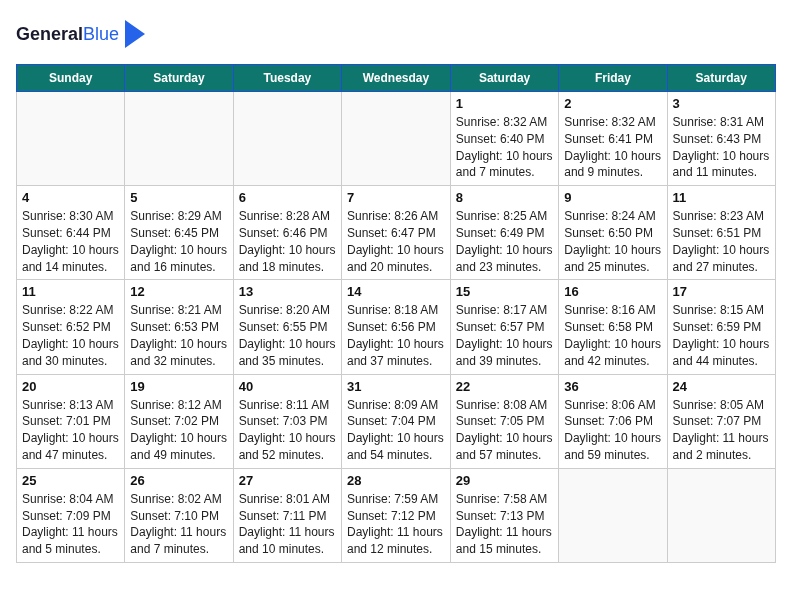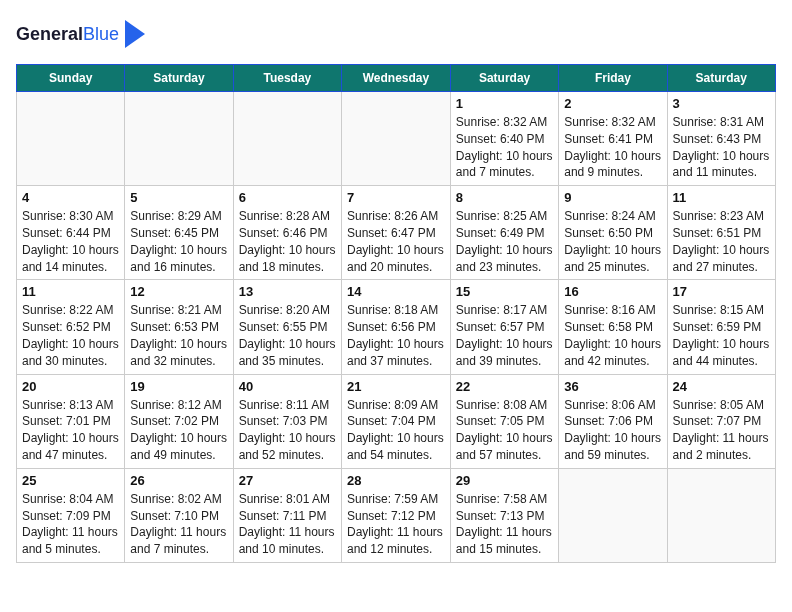--- a/index.html
+++ b/index.html
@@ -239,21 +239,21 @@
           </div>
         </td>
         <td>
           <div class="cell-content">
             <div class="day-num">40</div>
             <div class="day-info">Sunrise: 8:11 AM<br>Sunset: 7:03 PM<br>Daylight: 10 hours and 52 minutes.</div>
           </div>
         </td>
         <td>
           <div class="cell-content">
-            <div class="day-num">21</div>
+            <div class="day-num">31</div>
             <div class="day-info">Sunrise: 8:09 AM<br>Sunset: 7:04 PM<br>Daylight: 10 hours and 54 minutes.</div>
           </div>
         </td>
         <td>
           <div class="cell-content">
             <div class="day-num">22</div>
             <div class="day-info">Sunrise: 8:08 AM<br>Sunset: 7:05 PM<br>Daylight: 10 hours and 57 minutes.</div>
           </div>
         </td>
         <td>

